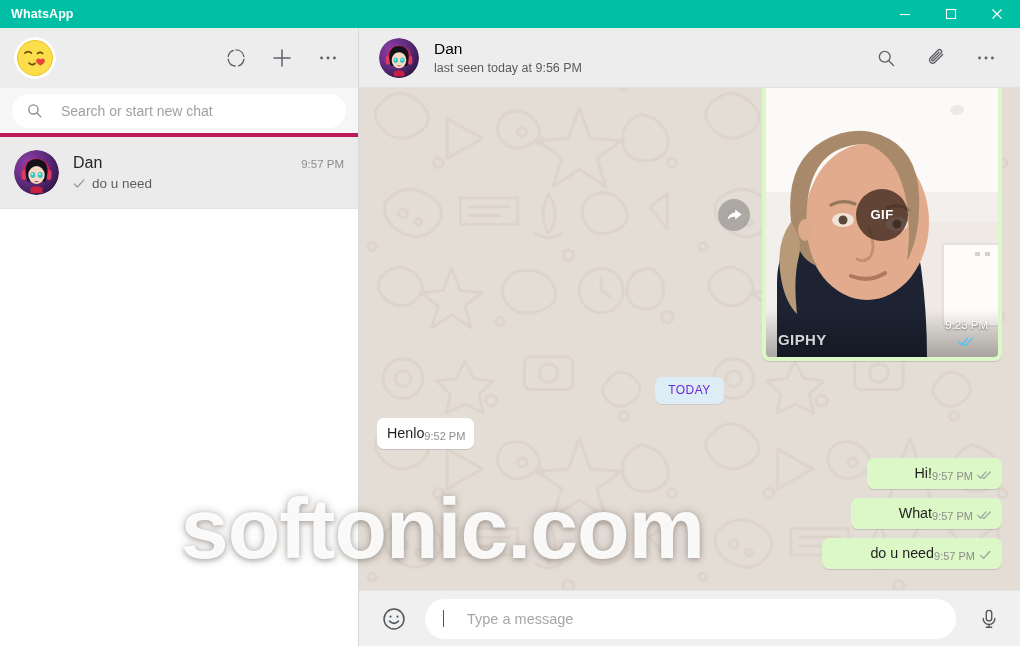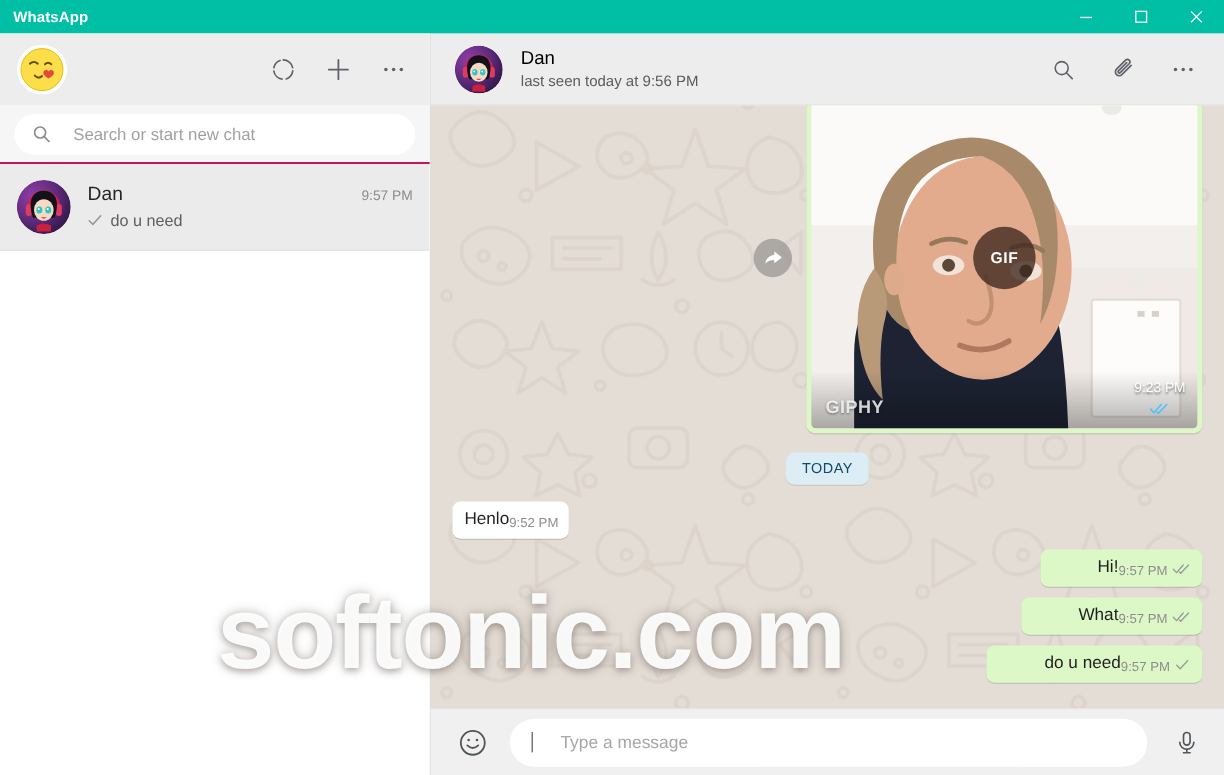--- a/index.html
+++ b/index.html
@@ -63,21 +63,21 @@
   }
   .hicon {
     width: 40px; height: 40px; border-radius: 50%;
     display: flex; align-items: center; justify-content: center;
     color: #5f6368;
   }
 
   .searchbar {
     height: 49px; flex: 0 0 49px;
     background: #f6f6f6;
-    border-bottom: 2px solid #be185d;
+    border-bottom: 4px solid #be185d;
     display: flex; align-items: center;
     padding: 0 12px;
   }
   .searchbox {
     flex: 1 1 auto; height: 34px;
     background: #ffffff; border-radius: 17px;
     display: flex; align-items: center;
     padding: 0 14px;
   }
   .searchbox .sicon { color: #8a8a8a; display: flex; margin-right: 18px; }
@@ -150,21 +150,21 @@
   
   .media-row { margin-top: -20px; margin-bottom: 14px; align-items: center; }
   .forward-btn {
     width: 32px; height: 32px; border-radius: 50%;
     background: rgba(125,125,125,.55);
     display: flex; align-items: center; justify-content: center;
     margin-right: 12px; flex: 0 0 32px;
   }
   .media-bubble {
     position: relative;
-    width: 330px; height: 293px;
+    width: 240px; height: 293px;
     background: #dcf8c6;
     border-radius: 7px;
     padding: 4px;
     box-shadow: 0 1px 0.5px rgba(0,0,0,.13);
     overflow: hidden;
   }
   .media-inner {
     position: relative; width: 100%; height: 100%;
     border-radius: 4px; overflow: hidden;
     background: #efe9e4;
@@ -194,21 +194,21 @@
     position: absolute; left: 0; right: 0; bottom: 0; height: 48px;
     background: linear-gradient(to top, rgba(0,0,0,.30), rgba(0,0,0,0));
   }
 
   
   .divider-row { justify-content: center; margin: 2px 0 14px 0; }
   .divider-pill {
     background: #dcedf5;
     border-radius: 7px;
     padding: 6px 13px 7px 13px;
-    font-size: 12px; color: #0c4a6e;
+    font-size: 12px; color: #6d28d9;
     letter-spacing: .45px;
     box-shadow: 0 1px 0.5px rgba(0,0,0,.09);
   }
 
   
   .bubble {
     position: relative;
     max-width: 65%;
     border-radius: 7px;
     padding: 6px 9px 6px 10px;

